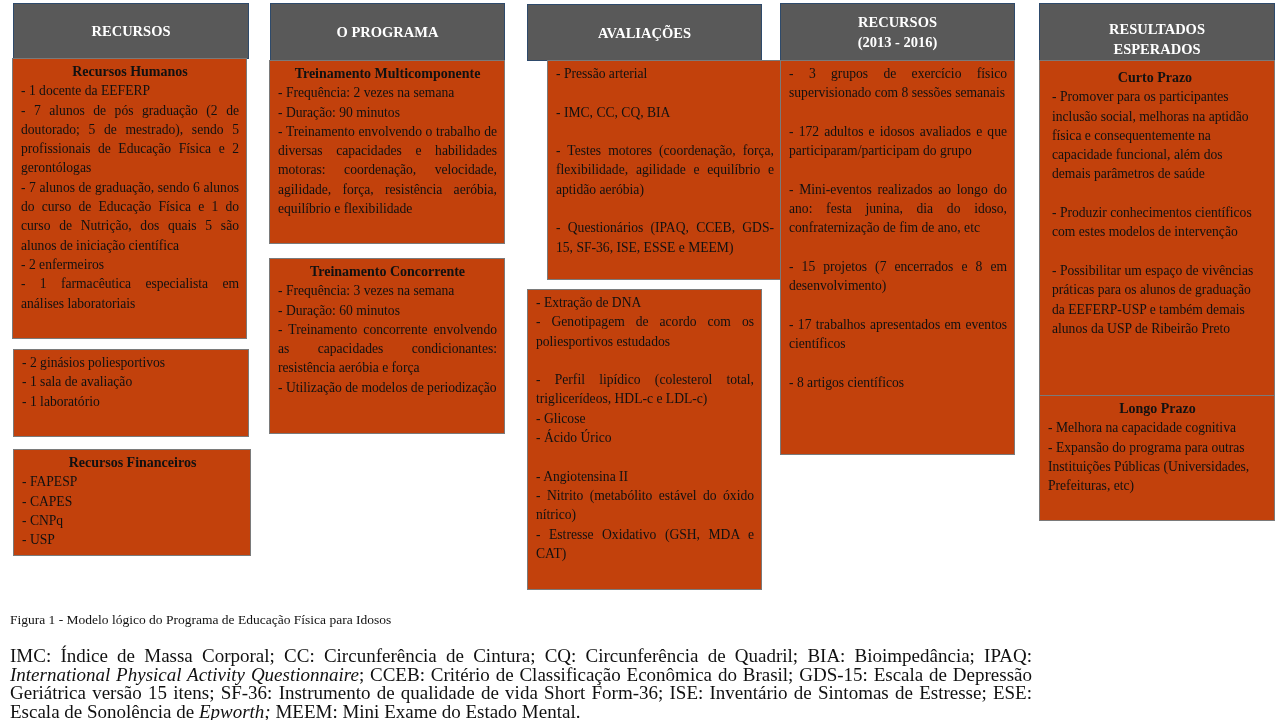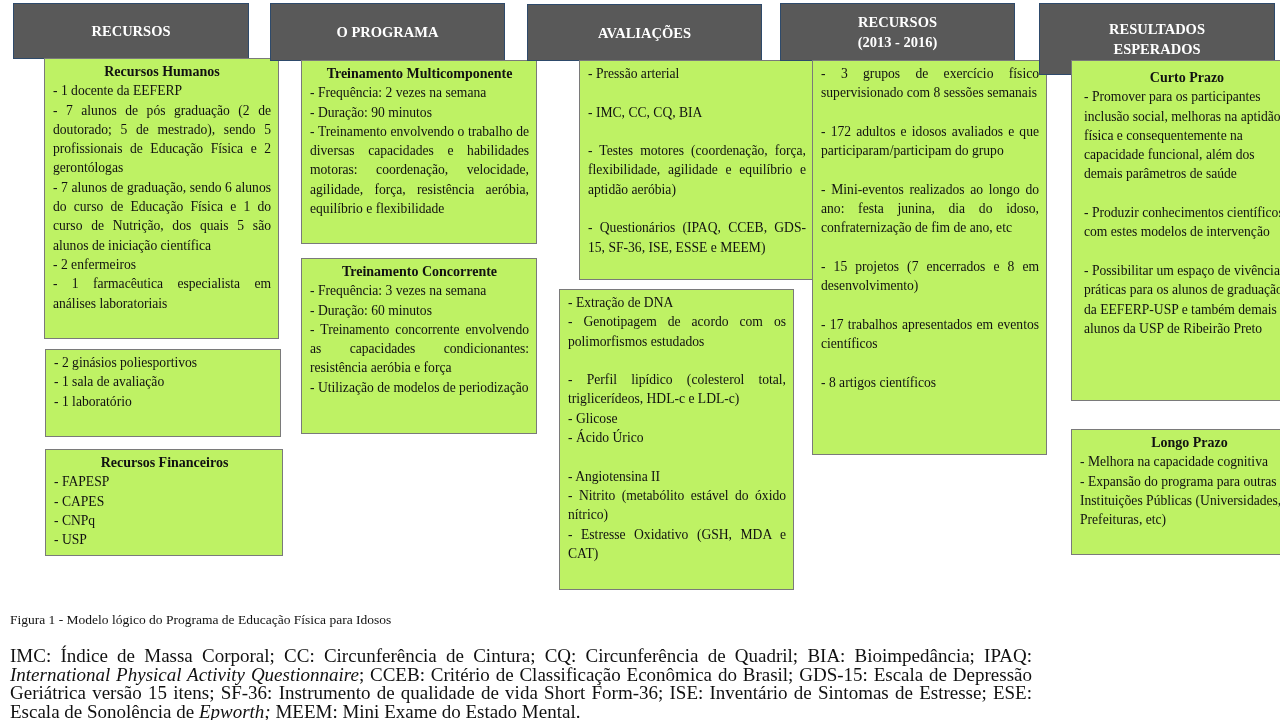--- a/index.html
+++ b/index.html
@@ -2,22 +2,22 @@
 <html><head>
 <meta charset="utf-8">
 <style>
   html, body { margin:0; padding:0; background:#ffffff; }
   body { width:1280px; height:720px; position:relative; overflow:hidden;
          font-family:"Liberation Serif", serif; color:#111; }
   .hdr { position:absolute; background:#595959; border:1px solid #2e4a6b;
          color:#fff; font-weight:bold; font-size:14.5px; text-align:center;
          display:flex; align-items:center; justify-content:center; line-height:20px;
          box-sizing:border-box; }
-  .box { position:absolute; border:1px solid #7a7a7a; background:#bef264;
-         box-sizing:border-box; padding:3px 7px 4px 8px; font-size:13.6px; line-height:19.3px;margin-left:32px; }
+  .box { position:absolute; border:1px solid #7a7a7a; background:#c2410c;
+         box-sizing:border-box; padding:3px 7px 4px 8px; font-size:13.6px; line-height:19.3px; }
   .box .title { font-weight:bold; text-align:center; font-size:14px; }
   .box .ln { text-align:justify; text-align-last:left; }
   .gap { height:19.3px; }
   .caption { position:absolute; left:10px; font-size:13.5px; line-height:19px; }
   .abbr { position:absolute; left:10px; top:647px; width:1022px; font-size:19px;
           line-height:18.5px; text-align:justify; }
   .abbr i { font-style:italic; }
 </style>
 </head>
 <body>
@@ -70,21 +70,21 @@
   <div class="ln">-   Pressão arterial</div>
   <div class="gap"></div>
   <div class="ln">- IMC, CC, CQ, BIA</div>
   <div class="gap"></div>
   <div class="ln">- Testes motores (coordenação, força, flexibilidade, agilidade e equilíbrio e aptidão aeróbia)</div>
   <div class="gap"></div>
   <div class="ln">- Questionários (IPAQ, CCEB, GDS-15, SF-36, ISE, ESSE e MEEM)</div>
 </div>
 <div class="box" style="left:527px; top:289px; width:235px; height:301px;">
   <div class="ln">- Extração de DNA</div>
-  <div class="ln">- Genotipagem de acordo com os polimorfismos estudados</div>
+  <div class="ln">- Genotipagem de acordo com os poliesportivos estudados</div>
   <div class="gap"></div>
   <div class="ln">- Perfil lipídico (colesterol total, triglicerídeos, HDL-c e LDL-c)</div>
   <div class="ln">- Glicose</div>
   <div class="ln">- Ácido Úrico</div>
   <div class="gap"></div>
   <div class="ln">- Angiotensina II</div>
   <div class="ln">- Nitrito (metabólito estável do óxido nítrico)</div>
   <div class="ln">- Estresse Oxidativo (GSH, MDA e CAT)</div>
 </div>
 
@@ -111,21 +111,21 @@
   <span>ESPERADOS</span>
 </div>
 <div class="box" style="left:1039px; top:60px; width:236px; height:341px; padding-left:12px; padding-right:16px;">
   <div class="title" style="margin-top:4px;">Curto  Prazo</div>
   <div>- Promover para os participantes inclusão social, melhoras na aptidão física e consequentemente na capacidade funcional, além dos demais parâmetros de saúde</div>
   <div class="gap"></div>
   <div>- Produzir conhecimentos científicos com estes modelos de intervenção</div>
   <div class="gap"></div>
   <div>- Possibilitar um espaço de vivências práticas para os alunos de graduação da EEFERP-USP e também demais alunos da USP de Ribeirão Preto</div>
 </div>
-<div class="box" style="left:1039px; top:429px; width:236px; height:126px;">
+<div class="box" style="left:1039px; top:395px; width:236px; height:126px;">
   <div class="title">Longo Prazo</div>
   <div>- Melhora na capacidade cognitiva</div>
   <div>- Expansão do programa para outras Instituições Públicas (Universidades, Prefeituras, etc)</div>
 </div>
 
 <div class="caption" style="top:610px;">Figura  1 - Modelo lógico  do Programa de Educação Física para Idosos</div>
 <div class="abbr">
   <span>IMC: Índice de Massa Corporal; CC: Circunferência de Cintura; CQ: Circunferência de Quadril; BIA: Bioimpedância; IPAQ: </span><i>International Physical Activity Questionnaire</i><span>; CCEB: Critério de Classificação Econômica do Brasil; GDS-15: Escala de Depressão Geriátrica versão 15 itens; SF-36: Instrumento de qualidade de vida Short Form-36; ISE: Inventário de Sintomas de Estresse; ESE: Escala de Sonolência de </span><i>Epworth;</i><span> MEEM: Mini Exame do Estado Mental.</span>
 </div>
 

